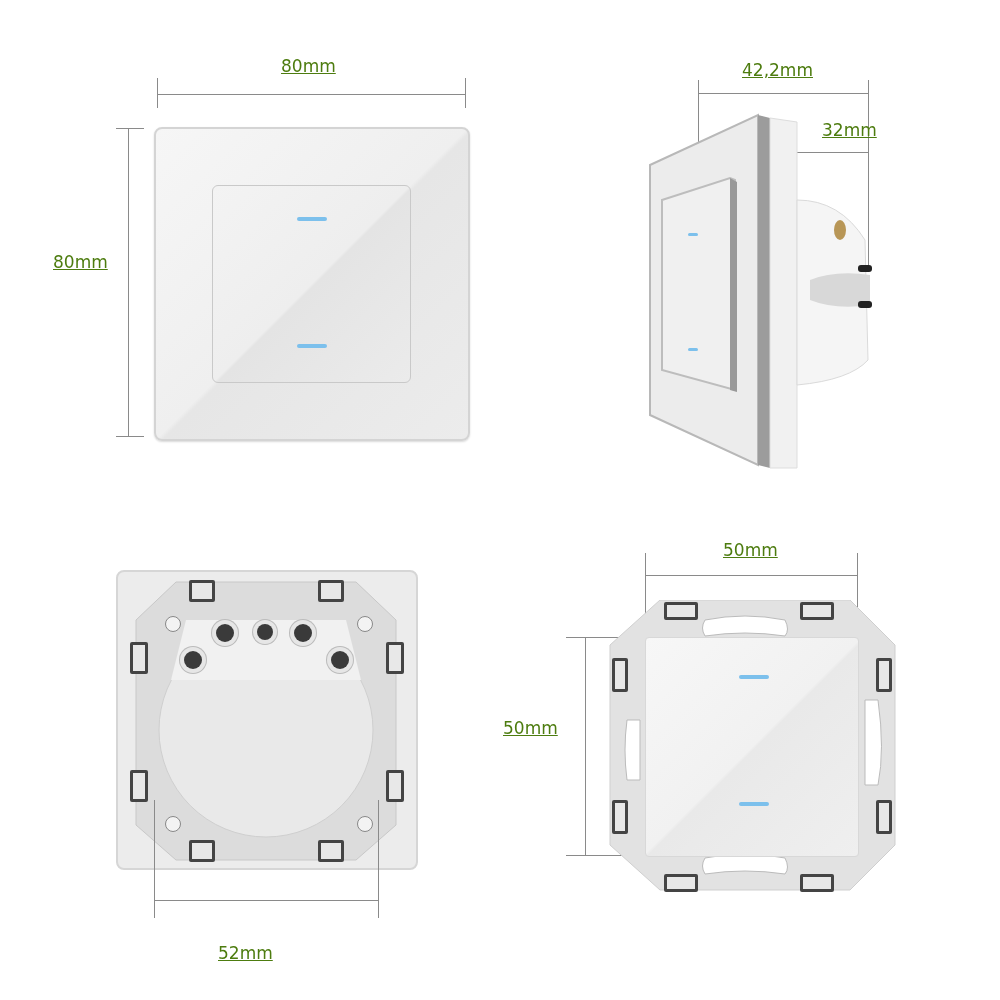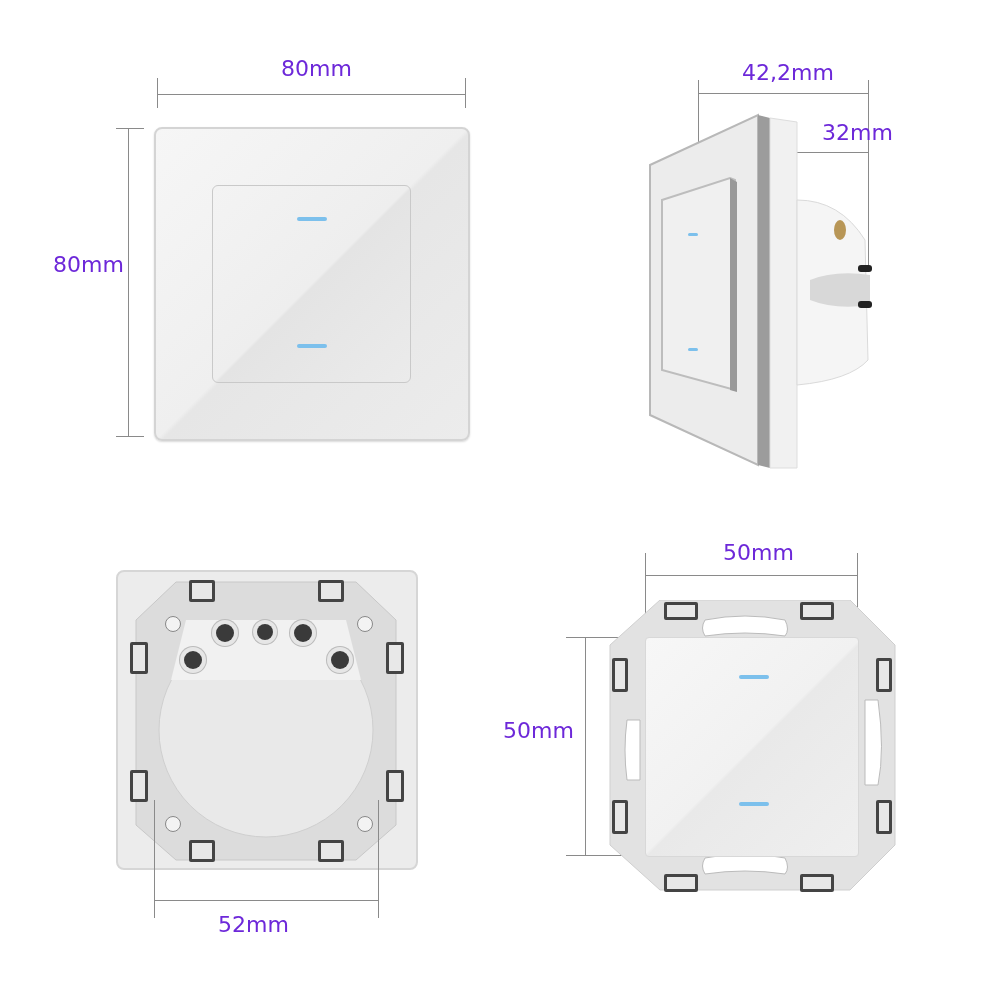--- a/index.html
+++ b/index.html
@@ -1,18 +1,18 @@
 <!DOCTYPE html>
 <html><head>
 <meta charset="utf-8">
 <style>
   html,body{margin:0;padding:0;background:#ffffff;}
   body{width:1000px;height:1000px;position:relative;overflow:hidden;font-family:"DejaVu Sans","Liberation Sans",sans-serif;color:#222;}
   .abs{position:absolute;}
-  .dim-label{position:absolute;font-size:22px;color:#6d28d9;white-space:nowrap;}
+  .dim-label{position:absolute;font-size:17px;color:#4d7c0f;white-space:nowrap;text-decoration:underline;}
   .hline{position:absolute;height:1px;background:#8a8a8a;}
   .vline{position:absolute;width:1px;background:#8a8a8a;}
   .led{position:absolute;width:30px;height:4px;border-radius:2px;background:#7cc0ec;}
   .plate{position:absolute;background:linear-gradient(135deg,#f6f6f6 0%,#efefef 50%,#e6e6e6 51%,#ececec 100%);border:2px solid #d4d4d4;border-radius:8px;box-shadow:0 1px 2px rgba(0,0,0,.15);}
   .key{position:absolute;background:linear-gradient(135deg,#f3f3f3 0%,#eeeeee 50%,#e4e4e4 51%,#ebebeb 100%);border:1.5px solid #c9c9c9;border-radius:6px;}
   .clip{position:absolute;border:3px solid #444;background:#e8e8e8;border-radius:2px;}
   .terminal{position:absolute;border-radius:50%;background:#3a3a3a;box-shadow:0 0 0 4px #e6e6e6,0 0 0 5px #bbb;}
   .screw{position:absolute;width:14px;height:14px;border-radius:50%;border:1.5px solid #888;background:#f3f3f3;}
 </style>
 </head>
@@ -86,21 +86,21 @@
   <div class="terminal" style="left:331px;top:651px;width:18px;height:18px;"></div>
 
   <div class="screw" style="left:165px;top:616px;"></div>
   <div class="screw" style="left:357px;top:616px;"></div>
   <div class="screw" style="left:165px;top:816px;"></div>
   <div class="screw" style="left:357px;top:816px;"></div>
 
   <div class="vline" style="left:154px;top:800px;height:118px;"></div>
   <div class="vline" style="left:378px;top:800px;height:118px;"></div>
   <div class="hline" style="left:154px;top:900px;width:224px;"></div>
-  <span class="dim-label" style="left:218px;top:912px;">52mm</span>
+  <span class="dim-label" style="left:218px;top:943px;">52mm</span>
 </div>
 
 <div>
   <span class="dim-label" style="left:723px;top:540px;">50mm</span>
   <div class="vline" style="left:645px;top:553px;height:80px;"></div>
   <div class="vline" style="left:857px;top:553px;height:80px;"></div>
   <div class="hline" style="left:645px;top:575px;width:212px;"></div>
 
   <span class="dim-label" style="left:503px;top:718px;">50mm</span>
   <div class="hline" style="left:566px;top:637px;width:80px;"></div>

